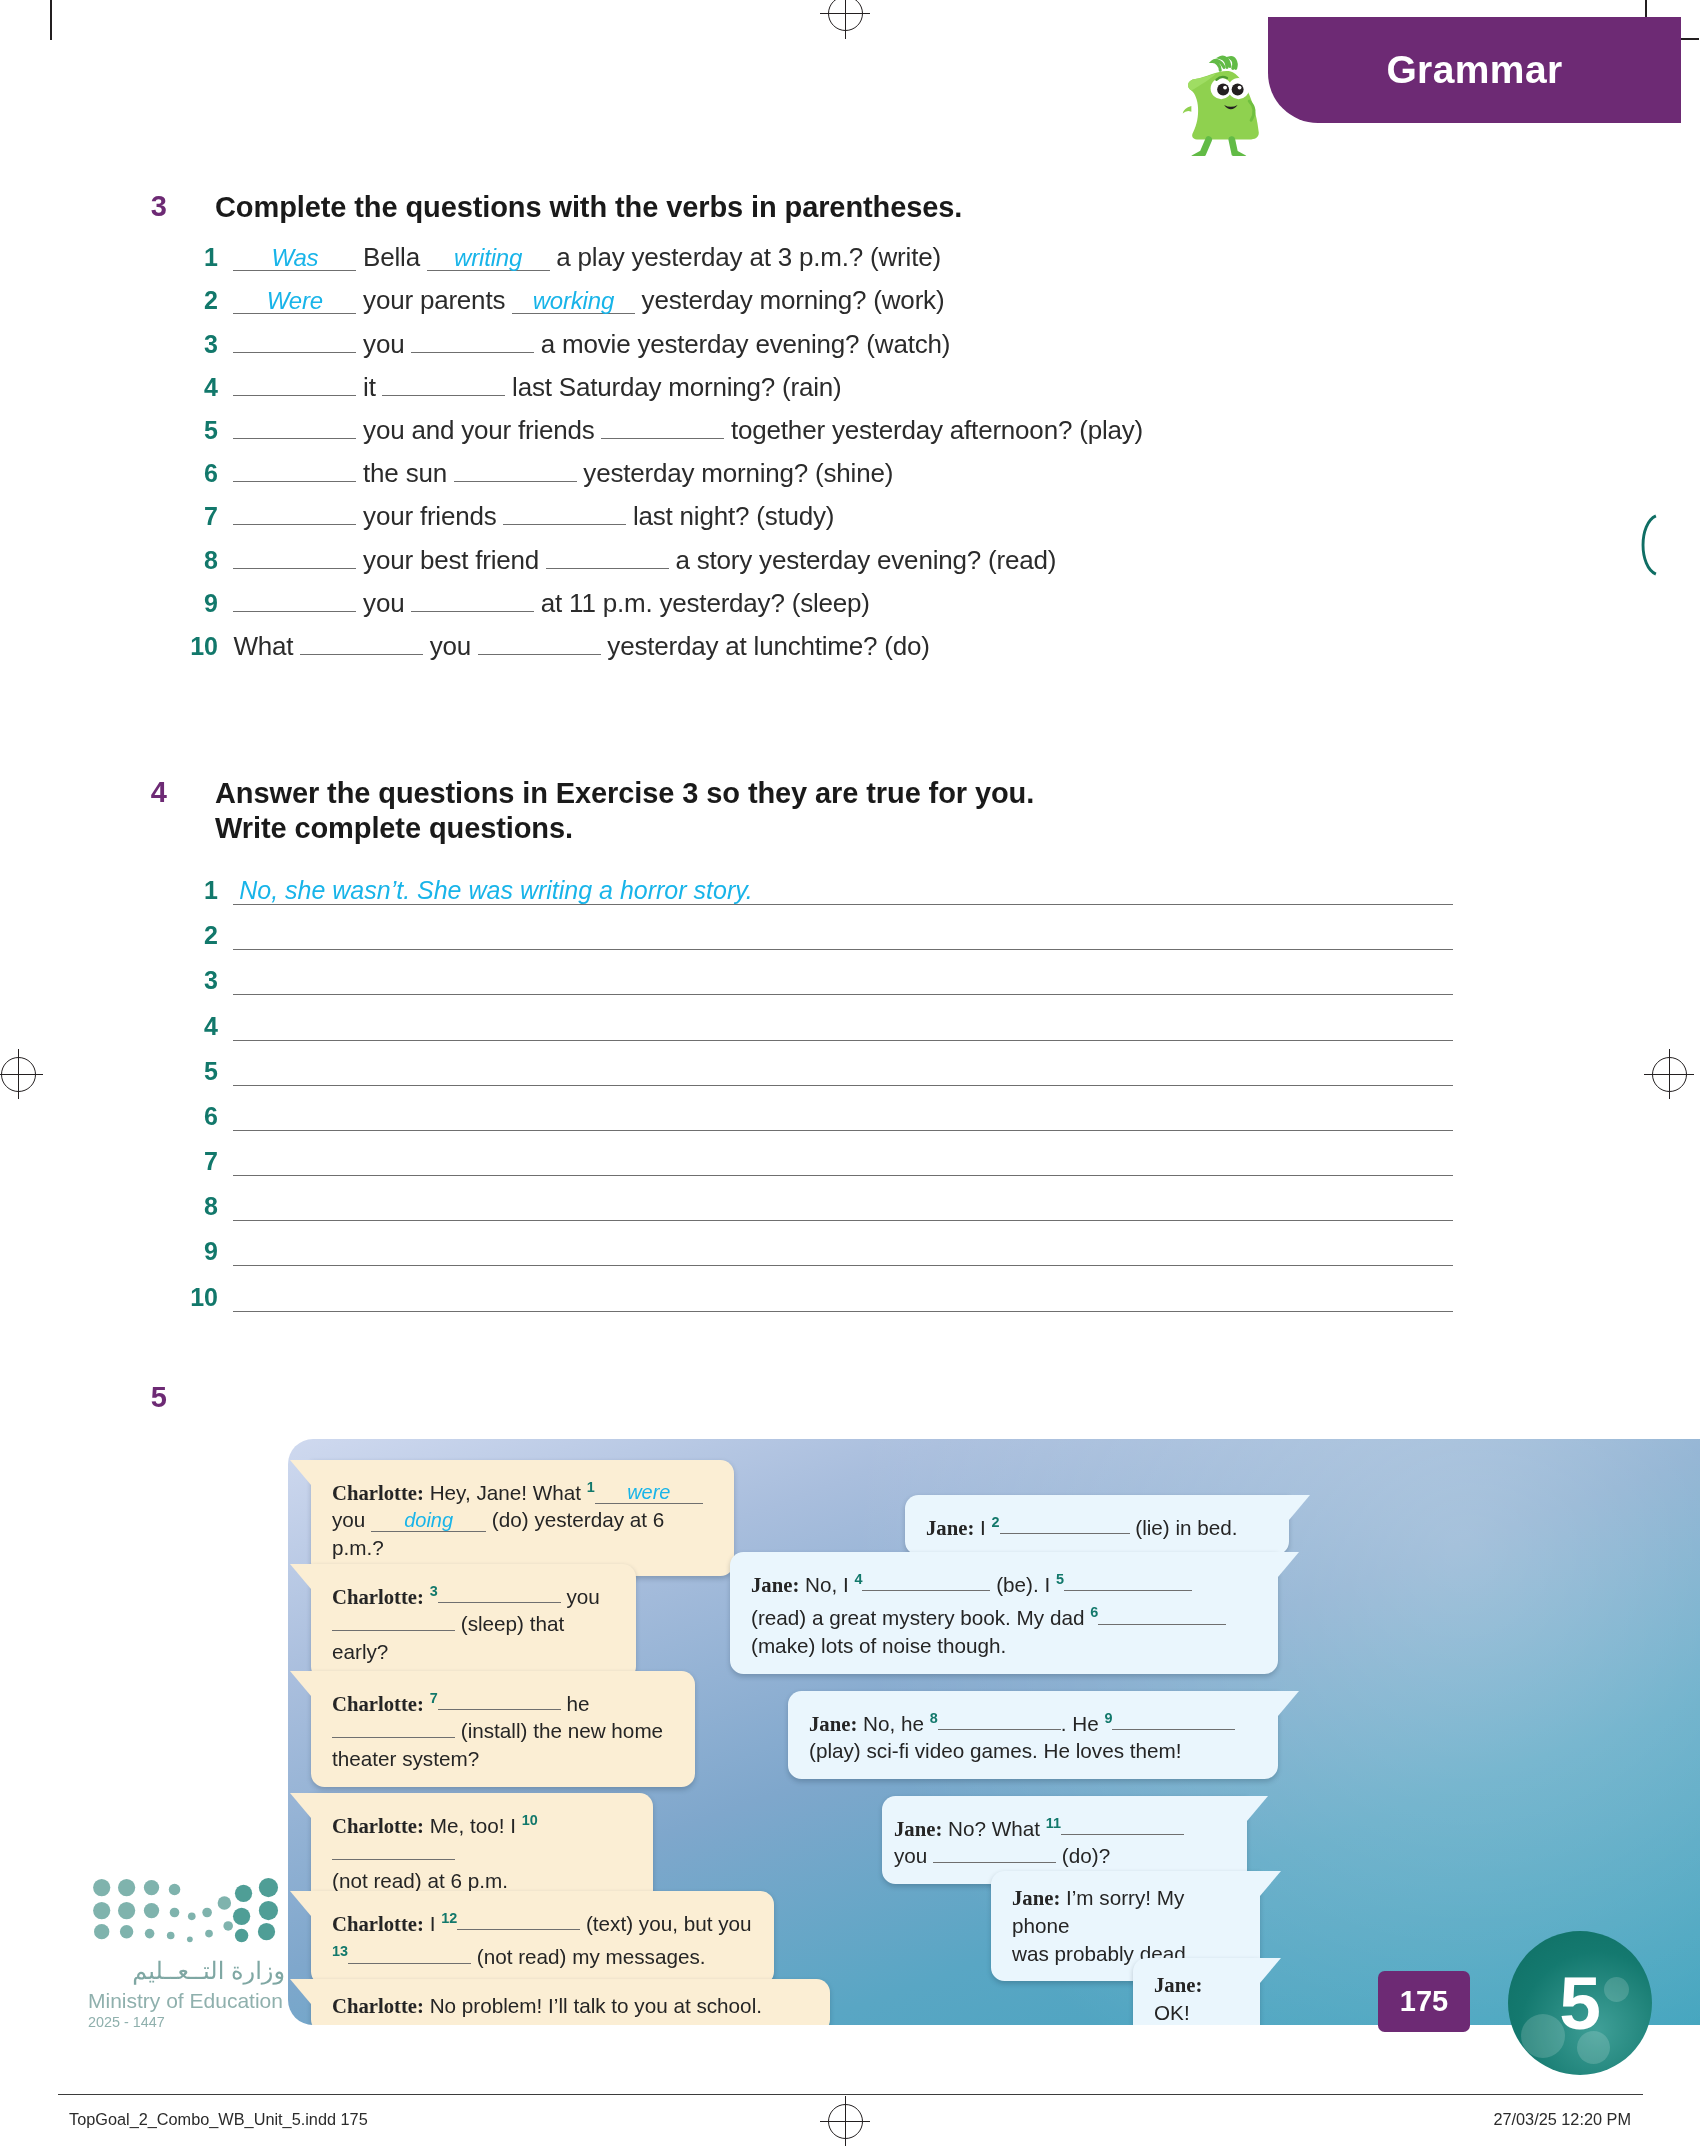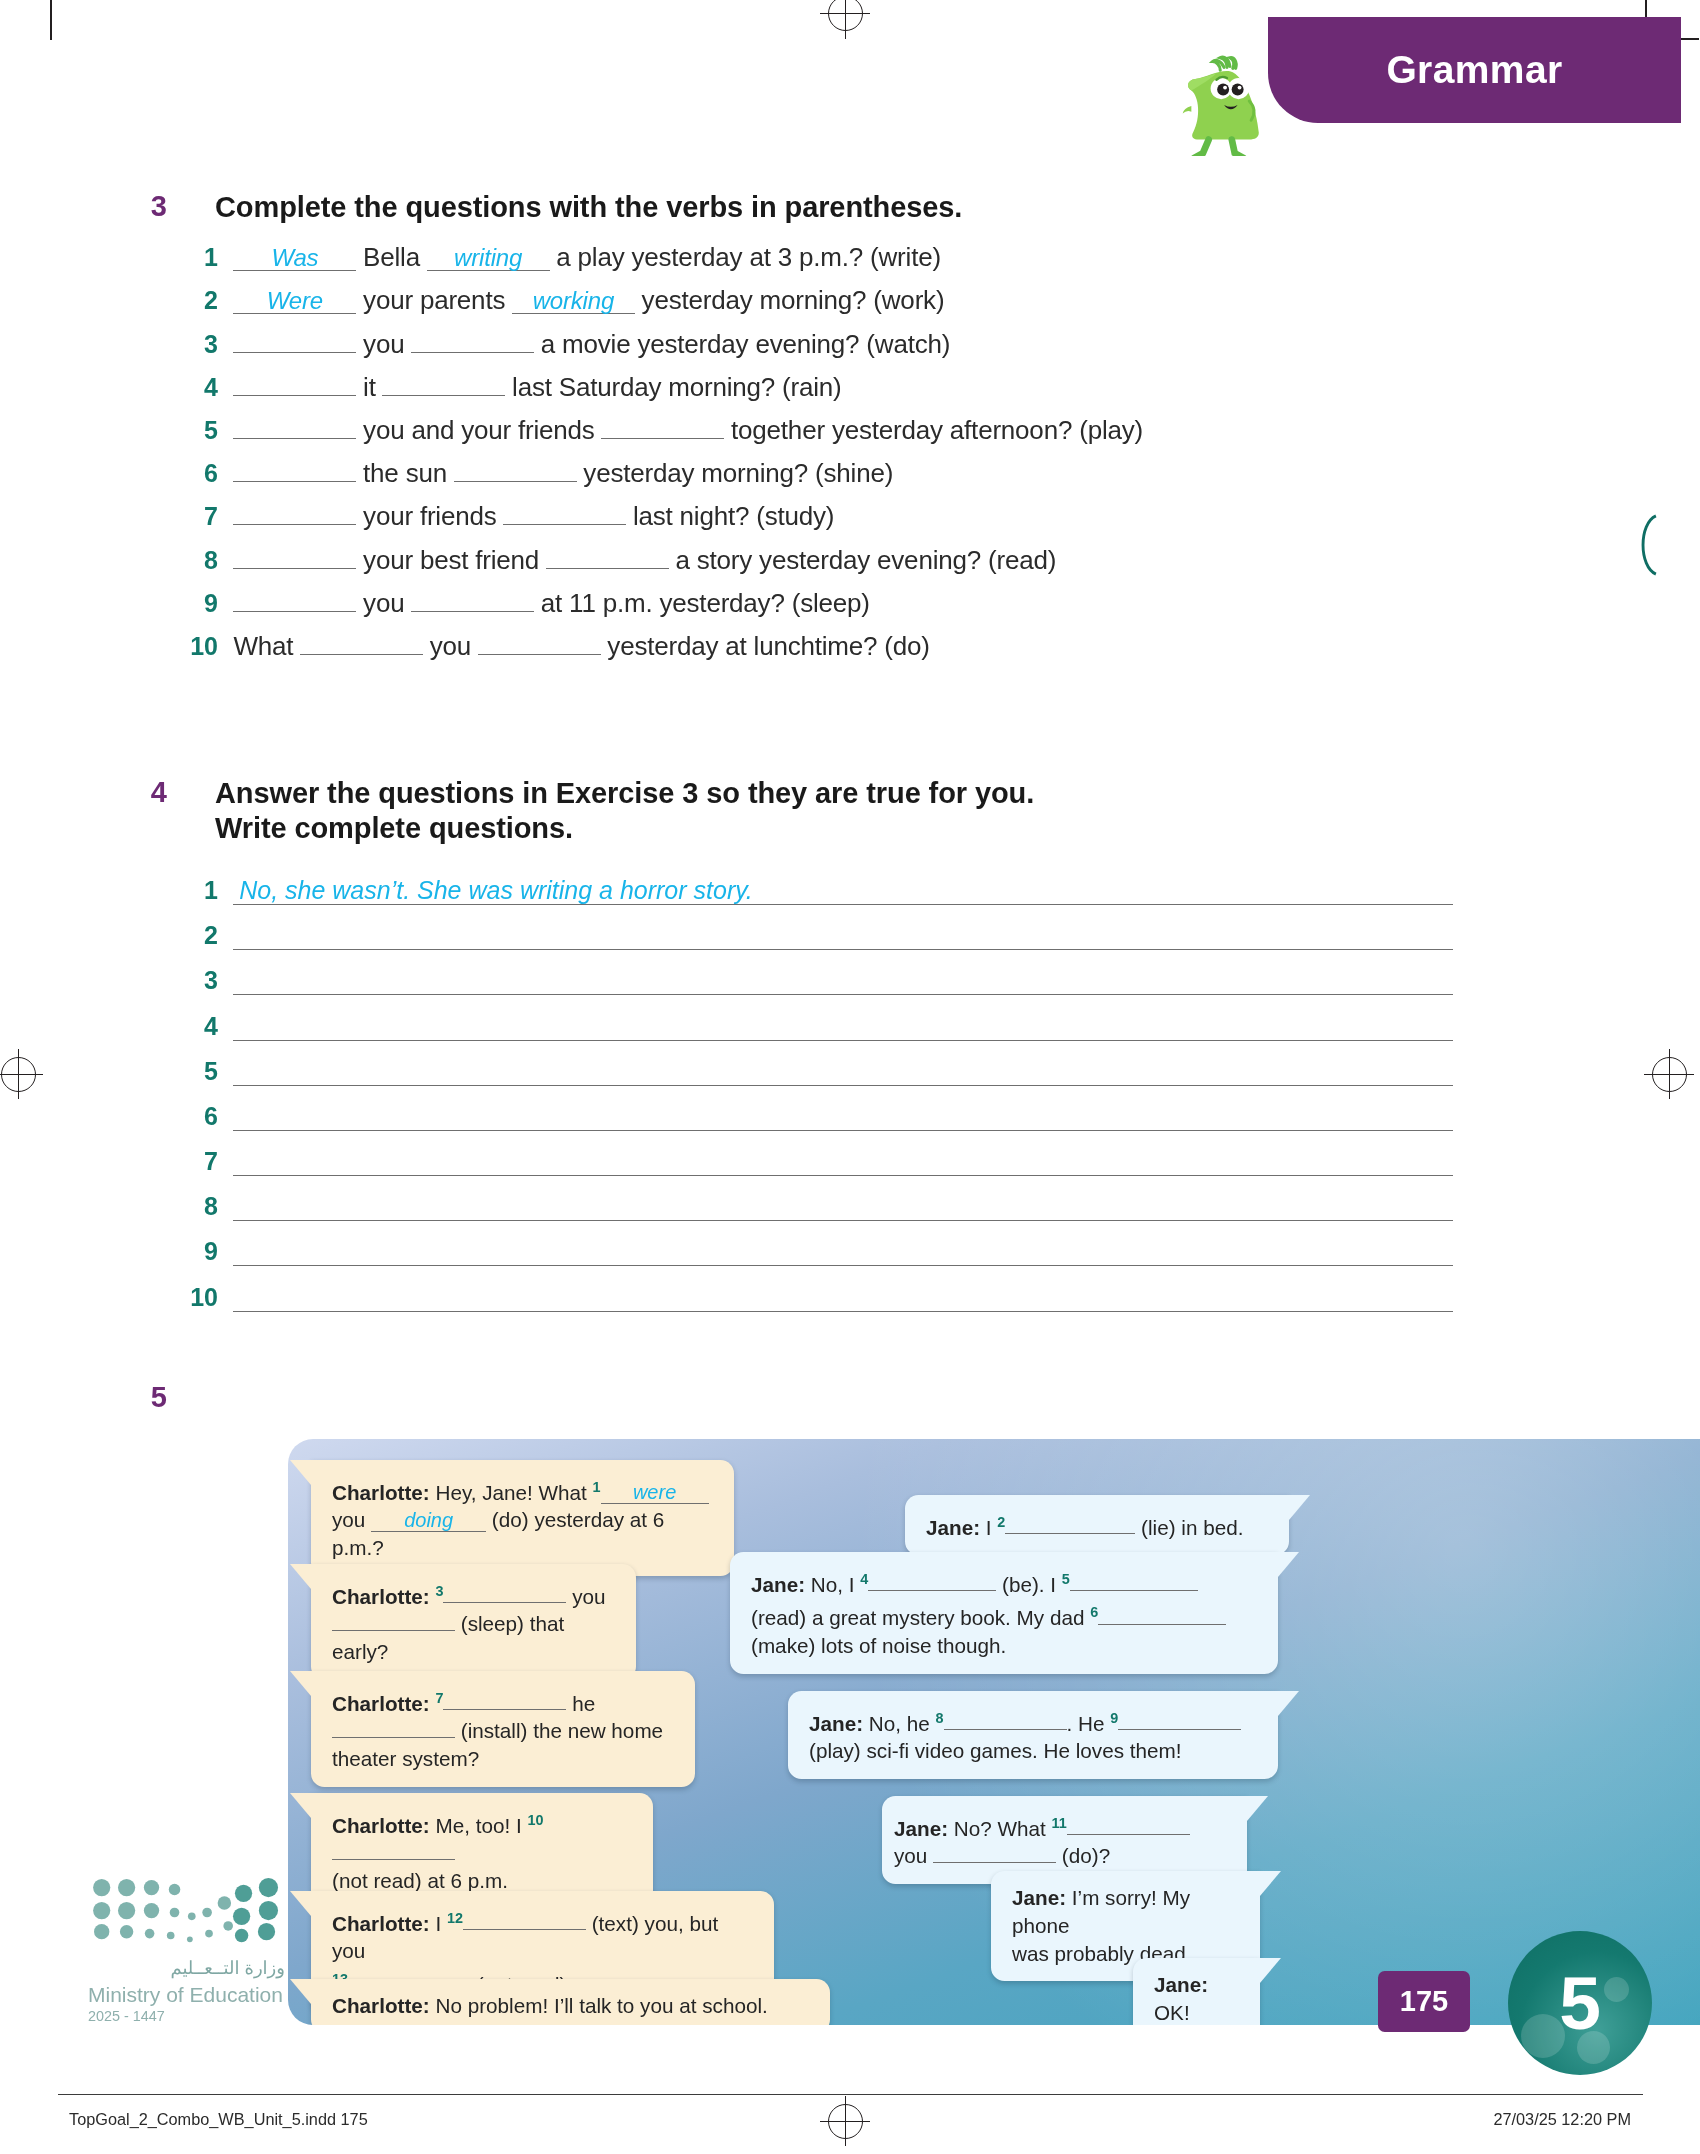--- a/index.html
+++ b/index.html
@@ -86,32 +86,32 @@
   .bub.left{background:#fbeed4;border-radius:13.4px;border-top-left-radius:0;}
   .bub.left:before{
     content:"";position:absolute;left:-21px;top:0;width:21px;height:25px;
     background:#fbeed4;clip-path:polygon(100% 0,100% 100%,0 0);
   }
   .bub.right{background:#eaf6fd;border-radius:13.4px;border-top-right-radius:0;}
   .bub.right:before{
     content:"";position:absolute;right:-21px;top:0;width:21px;height:25px;
     background:#eaf6fd;clip-path:polygon(0 0,0 100%,100% 0);
   }
-  .who{font-weight:bold;}
+  .who{font-weight:bold;font-family:Liberation Serif, serif;}
   .sup{color:#12786b;font-weight:bold;font-size:14.4px;vertical-align:super;}
   .cblank{
     display:inline-block;border-bottom:1.5px solid #6f6f6f;
     color:#18b4e9;font-style:italic;font-size:20px;text-align:center;
     line-height:21px;
   }
 
   
   .moe{position:absolute;left:88px;top:1878px;width:207px;}
   .moe-ar{
-    font-size:18px;color:#7fa7a3;letter-spacing:1.9px;direction:rtl;
+    font-size:24px;color:#7fa7a3;letter-spacing:1.9px;direction:rtl;
     margin-top:5.8px;text-align:right;width:197px;
   }
   .moe-en{font-size:21px;color:#8fb0ad;margin-top:3.8px;}
   .moe-yr{font-size:14.4px;color:#8fb0ad;margin-top:1.9px;}
 
   .pagebadge{
     position:absolute;left:1378px;top:1971px;width:92px;height:61px;
     background:#6d2a74;border-radius:6.7px;color:#fff;font-weight:bold;
     font-size:29px;display:flex;align-items:center;justify-content:center;
   }

